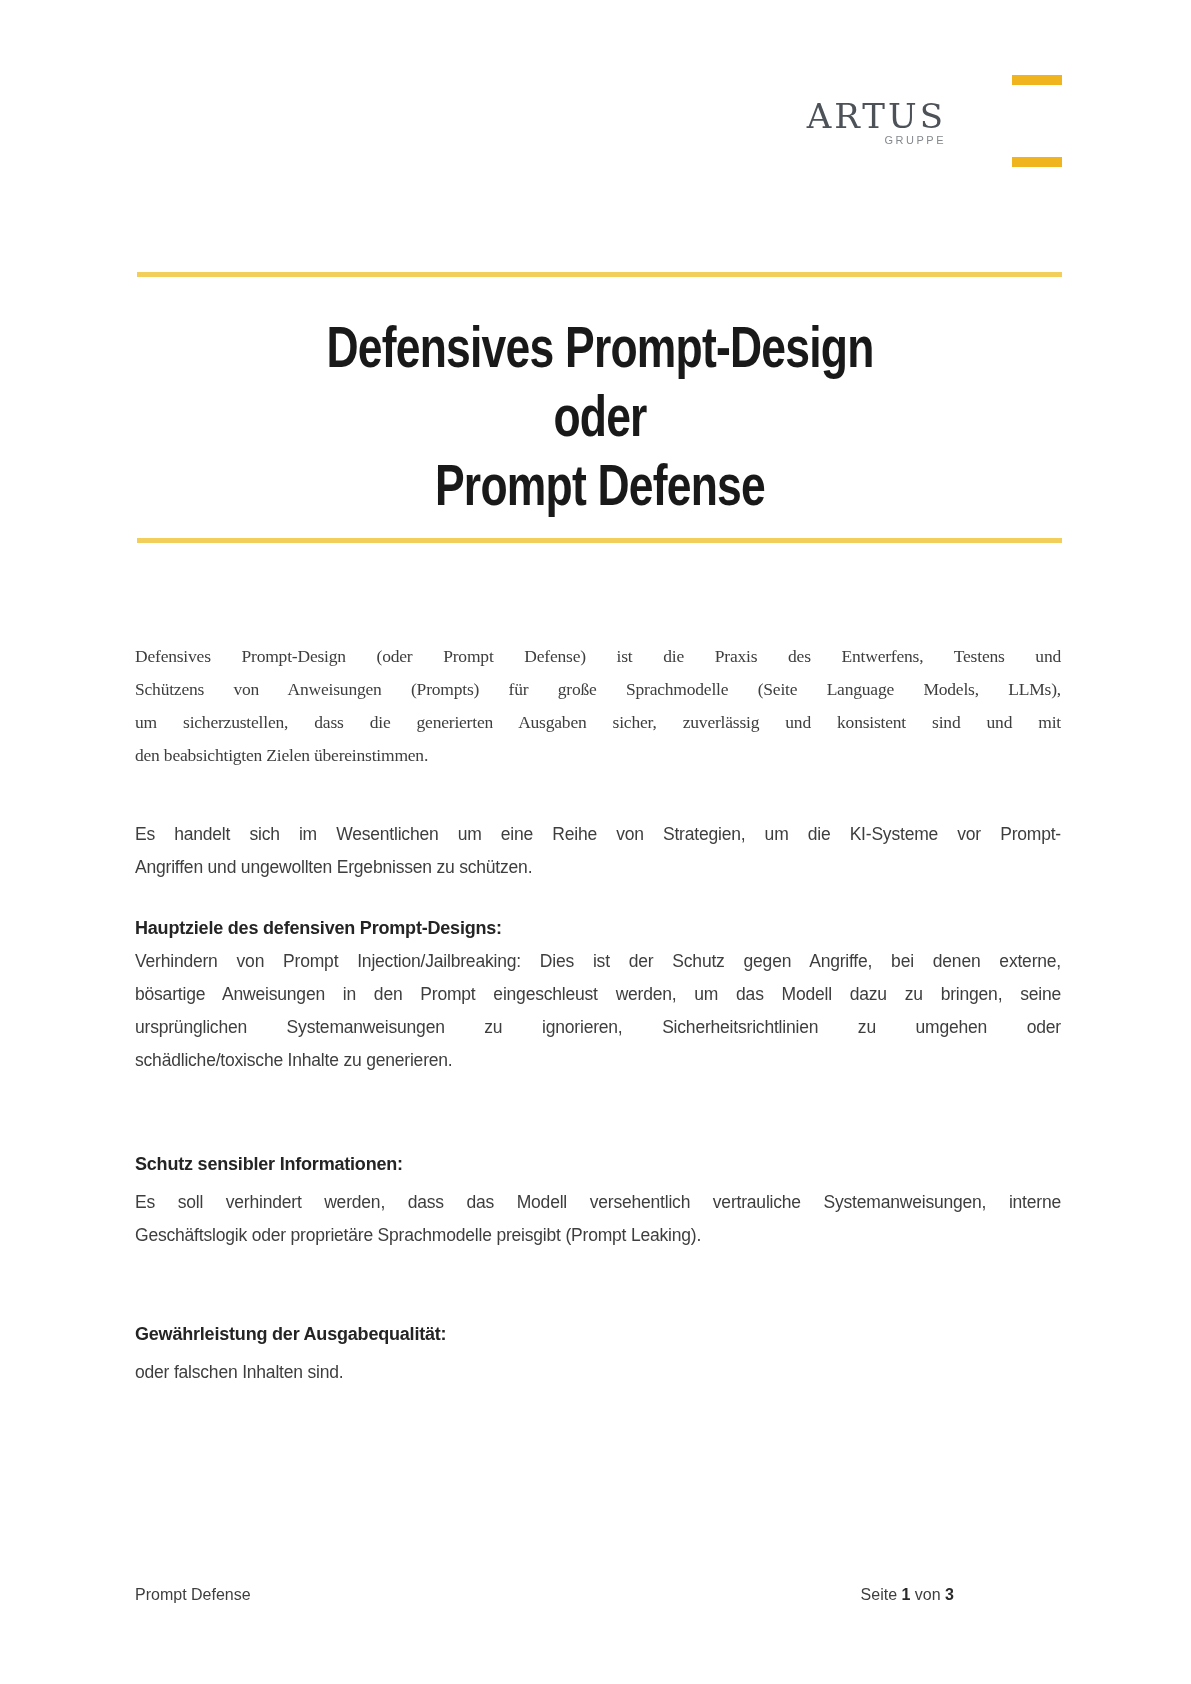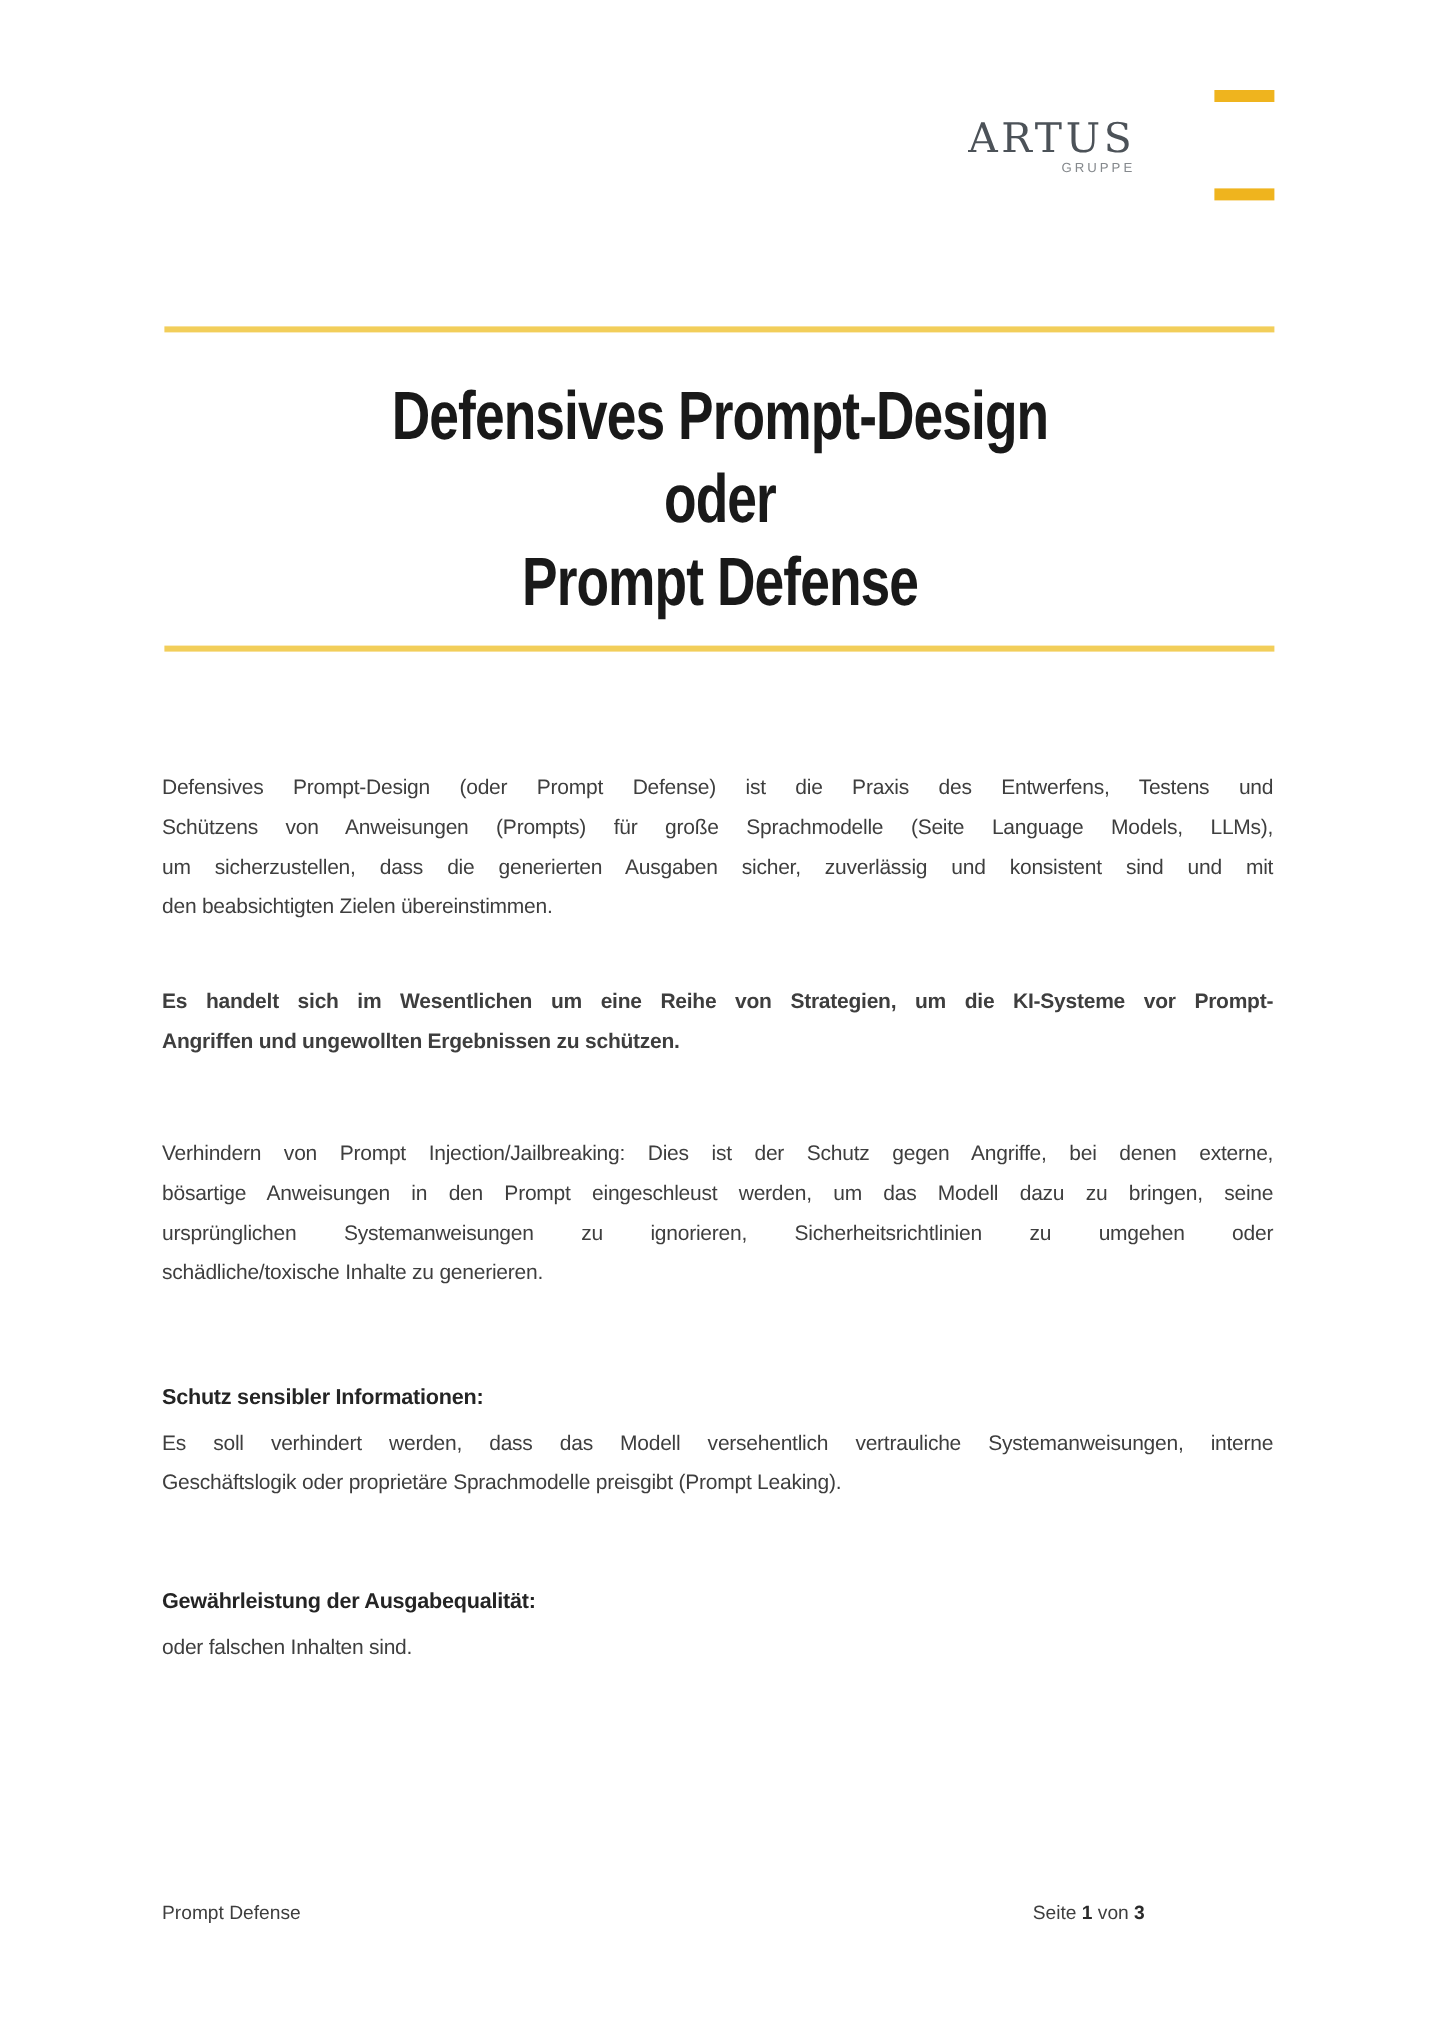--- a/index.html
+++ b/index.html
@@ -80,22 +80,22 @@
     letter-spacing: -0.2px;
   }
   .heading {
     font-weight: 700;
     font-size: 18px;
     color: #242424;
   }
   .jline { text-align: justify; text-align-last: justify; height: 33px; }
   .jline.jlast { text-align: left; text-align-last: left; }
 
-  #p1 { top: 640px; }
-  #p2 { top: 818px; font-weight: bold; }
+  #p1 { top: 640px; font-family: Liberation Serif, serif; }
+  #p2 { top: 818px; }
   #sec0-heading { top: 912px; }
   #sec0-text    { top: 945px; }
   #sec1-heading { top: 1148px; }
   #sec1-text    { top: 1186px; }
   #sec2-heading { top: 1318px; }
   #sec2-text    { top: 1356px; }
 
   
   .footer-text {
     position: absolute;
@@ -128,20 +128,21 @@
       <div class="jline">Defensives Prompt-Design (oder Prompt Defense) ist die Praxis des Entwerfens, Testens und</div>
       <div class="jline">Schützens von Anweisungen (Prompts) für große Sprachmodelle (Seite Language Models, LLMs),</div>
       <div class="jline">um sicherzustellen, dass die generierten Ausgaben sicher, zuverlässig und konsistent sind und mit</div>
       <div class="jline jlast">den beabsichtigten Zielen übereinstimmen.</div>
     </div>
   <div id="p2" class="para">
       <div class="jline">Es handelt sich im Wesentlichen um eine Reihe von Strategien, um die KI-Systeme vor Prompt-</div>
       <div class="jline jlast">Angriffen und ungewollten Ergebnissen zu schützen.</div>
     </div>
 
+  <div id="sec0-heading" class="heading">Hauptziele des defensiven Prompt-Designs:</div>
   <div id="sec0-text" class="para">
       <div class="jline">Verhindern von Prompt Injection/Jailbreaking: Dies ist der Schutz gegen Angriffe, bei denen externe,</div>
       <div class="jline">bösartige Anweisungen in den Prompt eingeschleust werden, um das Modell dazu zu bringen, seine</div>
       <div class="jline">ursprünglichen Systemanweisungen zu ignorieren, Sicherheitsrichtlinien zu umgehen oder</div>
       <div class="jline jlast">schädliche/toxische Inhalte zu generieren.</div>
     </div>
 
   <div id="sec1-heading" class="heading">Schutz sensibler Informationen:</div>
   <div id="sec1-text" class="para">
       <div class="jline">Es soll verhindert werden, dass das Modell versehentlich vertrauliche Systemanweisungen, interne</div>

